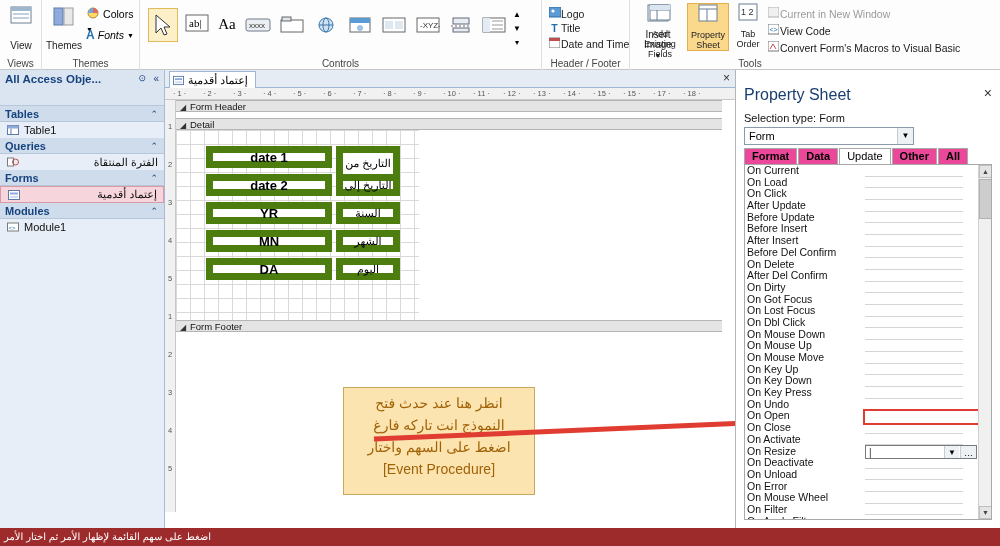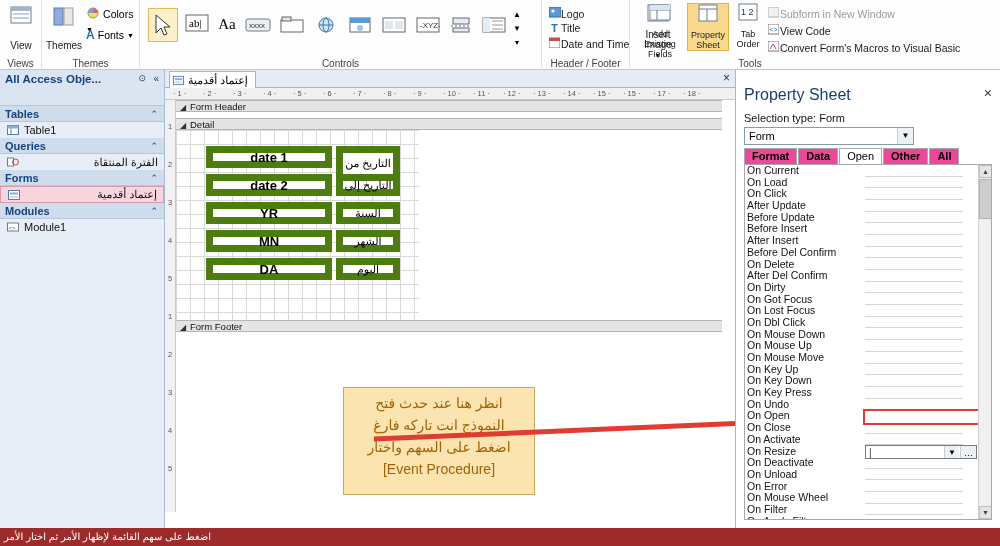--- a/index.html
+++ b/index.html
@@ -238,21 +238,21 @@
                 <circle cx="7" cy="7" r="5" fill="#ffd966" stroke="#b08a2e"></circle>
                 <path d="M7 2 A5 5 0 0 1 12 7 L7 7 Z" fill="#e06666"></path>
                 <path d="M2 7 A5 5 0 0 1 7 2 L7 7 Z" fill="#6fa8dc"></path>
               </svg>
           </span>
           <span style="font-size:10.5px; vertical-align:middle;">Colors</span>
           <span style="font-size:7px; vertical-align:middle;">▼</span>
         </div>
         <div class="rbtn" style="left:44px; top:28px; width:52px; height:18px; text-align:left;">
           <span style="display:inline-block; vertical-align:middle; color:#1f6fb0; font-weight:bold; font-size:12px;">A</span>
-          <span style="font-size:10.5px; vertical-align:middle;">Fonts</span>
+          <span style="font-size:10.5px; vertical-align:middle;font-style:italic;">Fonts</span>
           <span style="font-size:7px; vertical-align:middle;">▼</span>
         </div>
         <div class="rgroup-label">Themes</div>
       </div>
 
       <div class="rgroup" style="left:140px; width:402px;">
         <div class="rbtn" style="left:8px; top:8px; width:30px; height:34px; background:#fdf0c9; border:1px solid #e0bb5a;">
           <span>
             <svg width="22" height="26" viewBox="0 0 22 26" style="margin-top:4px;">
                 <path d="M4 2 L4 20 L9 15 L12 22 L15 21 L12 14 L18 14 Z" fill="#fff" stroke="#333"></path>
@@ -412,21 +412,21 @@
                 <text x="3" y="12" font-size="9" fill="#333">1 2</text>
               </svg>
           </span>
           <span class="lbl" style="font-size:9px; line-height:10px;">Tab Order</span>
         </div>
         <div class="miniline" style="left:137px; top:7px; color:#9a9a9a;">
           <span class="mi" style="color:#b0b0b0;">
             <svg width="11" height="11" viewBox="0 0 11 11">
                 <rect x="0" y="0" width="11" height="10" fill="#f0f0f0" stroke="#b0b0b0"></rect>
               </svg>
-          </span><span>Subform in New Window</span>
+          </span><span>Current in New Window</span>
         </div>
         <div class="miniline" style="left:137px; top:24px;">
           <span class="mi">
             <svg width="11" height="11" viewBox="0 0 11 11">
                 <rect x="0" y="0" width="11" height="10" fill="#fff" stroke="#777"></rect>
                 <text x="1.5" y="8" font-size="7" fill="#1f6fb0">&lt;&gt;</text>
               </svg>
           </span><span>View Code</span>
         </div>
         <div class="miniline" style="left:137px; top:41px;">
@@ -641,21 +641,21 @@
     <div class="ps-seltype">Selection type: Form</div>
 
     <div class="ps-combo">
       <span>Form</span>
       <span class="cb-arrow">▼</span>
     </div>
 
     <div class="ps-tabs">
       <div class="ps-tab">Format</div>
       <div class="ps-tab">Data</div>
-      <div class="ps-tab active">Open</div>
+      <div class="ps-tab active">Update</div>
       <div class="ps-tab">Other</div>
       <div class="ps-tab">All</div>
     </div>
 
     <div class="ps-list">
       <div id="prop-rows" style="position:absolute; left:0; top:0; right:14px;">
           <div class="ps-row">
             <span class="ps-name">On Current</span>
             <span class="ps-val"></span>
           </div>

